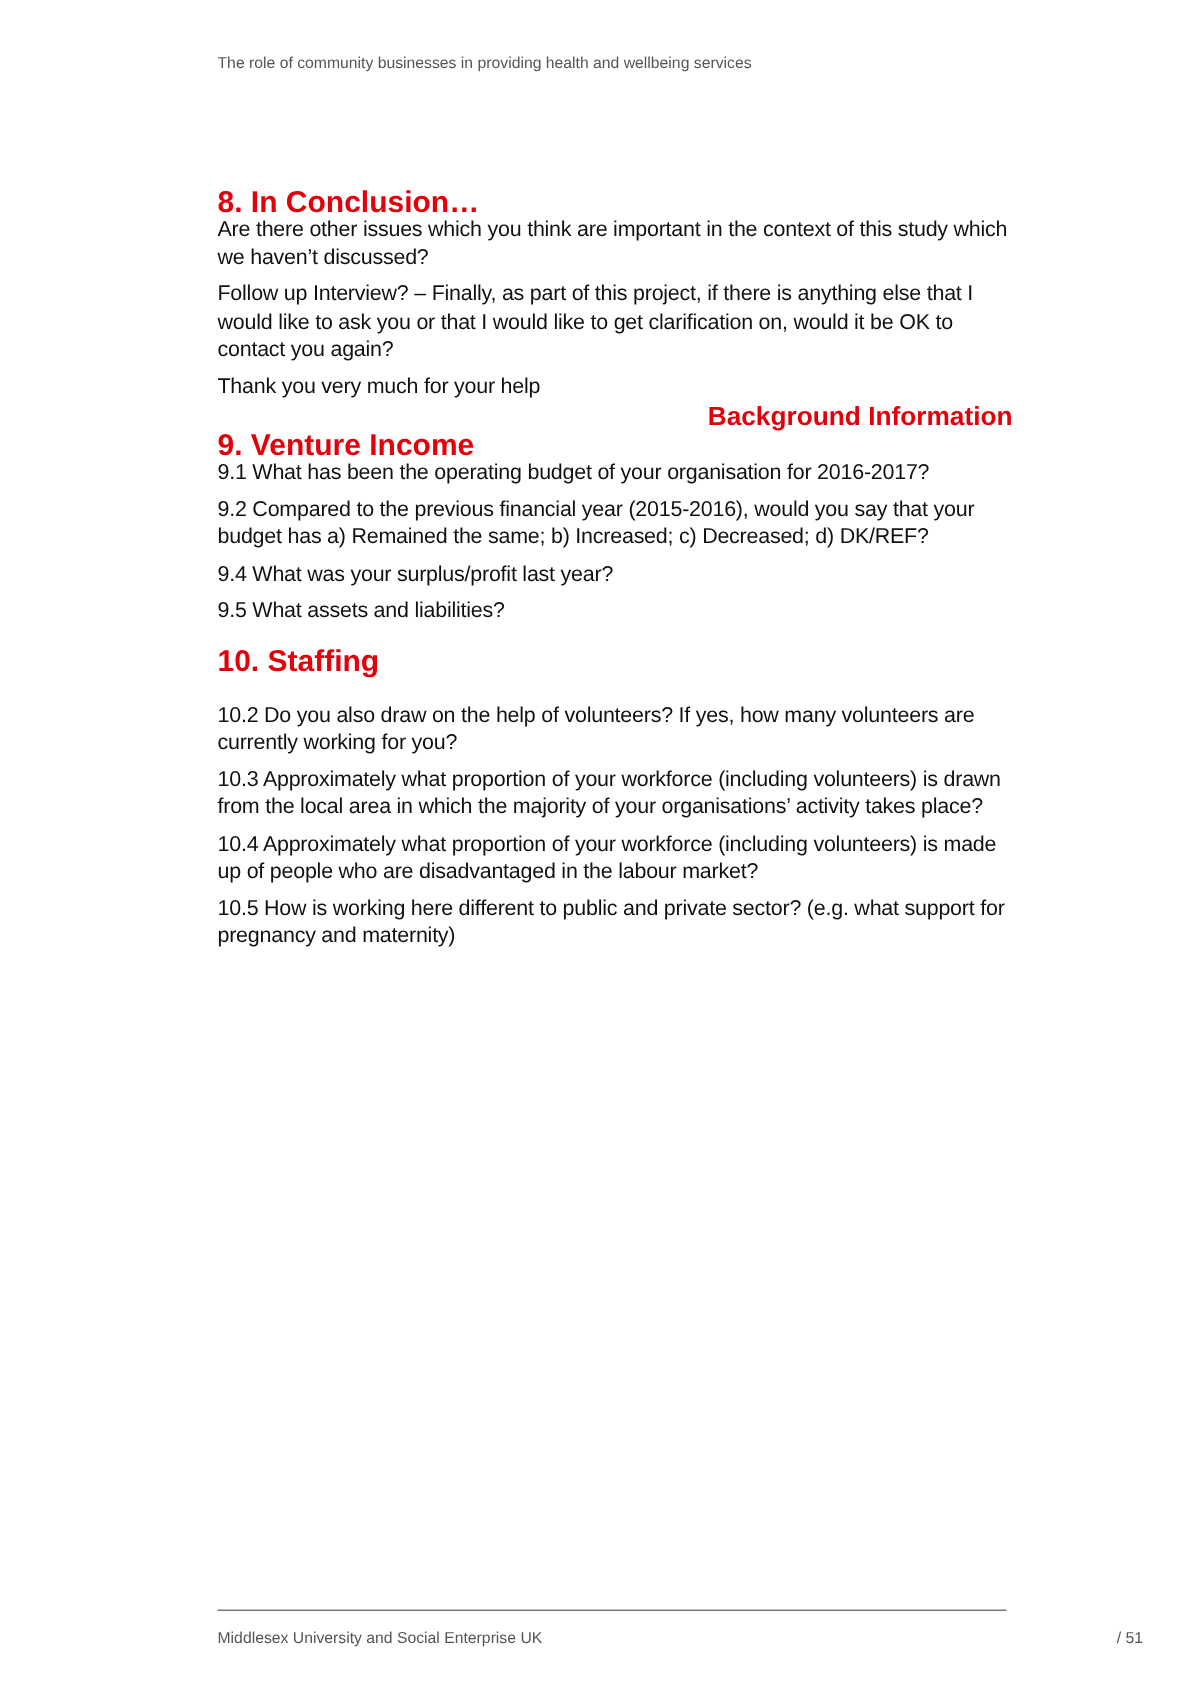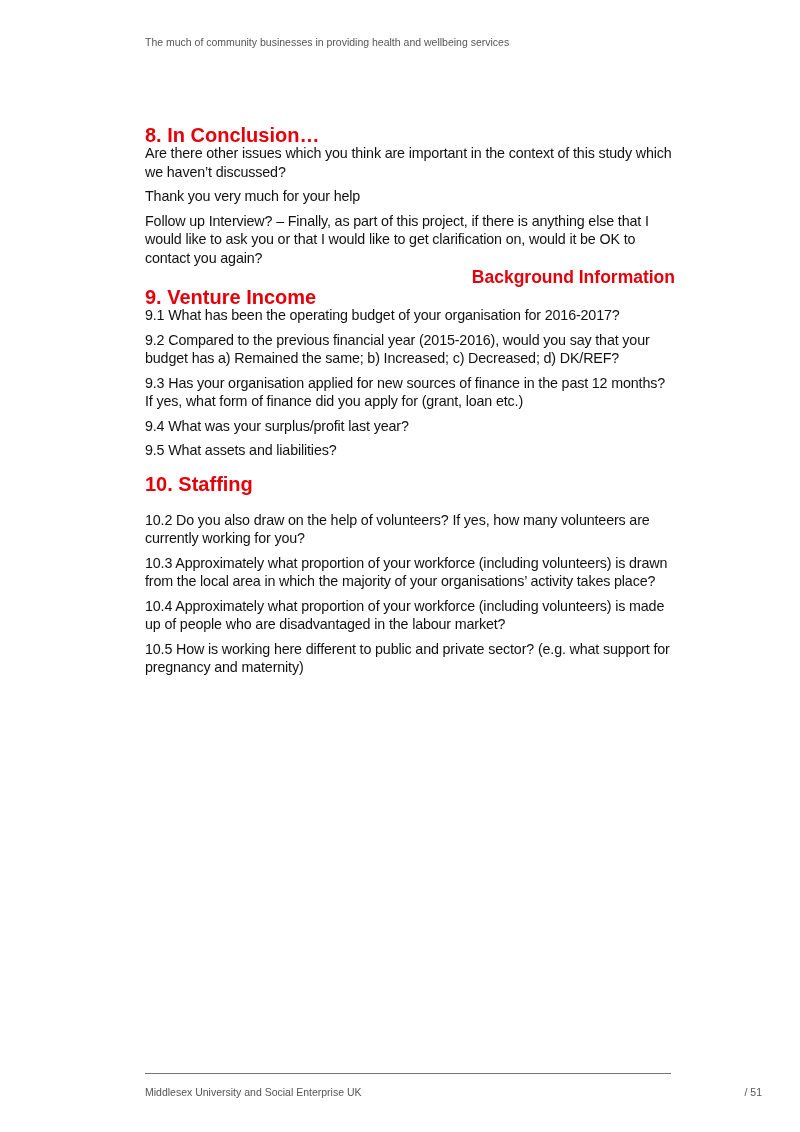--- a/index.html
+++ b/index.html
@@ -11,33 +11,32 @@
   .h2 { color: #e3000b; font-size: 17.5px; line-height: 20px; margin: 0; }
   p { margin: 0; font-size: 14.3px; line-height: 18.5px; letter-spacing: -0.15px; }
   .gap { margin-top: 6px; }
   .footer-rule { position: absolute; left: 145px; top: 1073px; width: 526px; height: 1px; background: #777777; }
   .footer-left { position: absolute; left: 145px; top: 1086px; font-size: 10.5px; color: #555555; }
   .footer-right { position: absolute; right: 38px; top: 1086px; font-size: 10.5px; color: #555555; }
 </style>
 </head>
 <body>
 
-<div class="running-header">The much of community businesses in providing health and wellbeing services</div>
+<div class="running-header">The role of community businesses in providing health and wellbeing services</div>
 
 <div class="content">
   <h3 class="h3">8. In Conclusion…</h3>
   <p>Are there other issues which you think are important in the context of this study which we haven’t discussed?</p>
+  <p class="gap">Follow up Interview? – Finally, as part of this project, if there is anything else that I would like to ask you or that I would like to get clarification on, would it be OK to contact you again?</p>
   <p class="gap">Thank you very much for your help</p>
-  <p class="gap">Follow up Interview? – Finally, as part of this project, if there is anything else that I would like to ask you or that I would like to get clarification on, would it be OK to contact you again?</p>
 
   <h2 class="h2" style="text-align:right;">Background Information</h2>
   <h3 class="h3" style="margin-top:2px;">9. Venture Income</h3>
   <p>9.1 What has been the operating budget of your organisation for 2016-2017?</p>
   <p class="gap">9.2 Compared to the previous financial year (2015-2016), would you say that your budget has a) Remained the same; b) Increased; c) Decreased; d) DK/REF?</p>
-  <p class="gap">9.3 Has your organisation applied for new sources of finance in the past 12 months? If yes, what form of finance did you apply for (grant, loan etc.)</p>
   <p class="gap">9.4 What was your surplus/profit last year?</p>
   <p class="gap">9.5 What assets and liabilities?</p>
 
   <h3 class="h3" style="margin-top:16px;">10. Staffing</h3>
   <p style="margin-top:18px;">10.2 Do you also draw on the help of volunteers? If yes, how many volunteers are currently working for you?</p>
   <p class="gap">10.3 Approximately what proportion of your workforce (including volunteers) is drawn from the local area in which the majority of your organisations’ activity takes place?</p>
   <p class="gap">10.4 Approximately what proportion of your workforce (including volunteers) is made up of people who are disadvantaged in the labour market?</p>
   <p class="gap">10.5 How is working here different to public and private sector? (e.g. what support for pregnancy and maternity)</p>
 </div>
 

